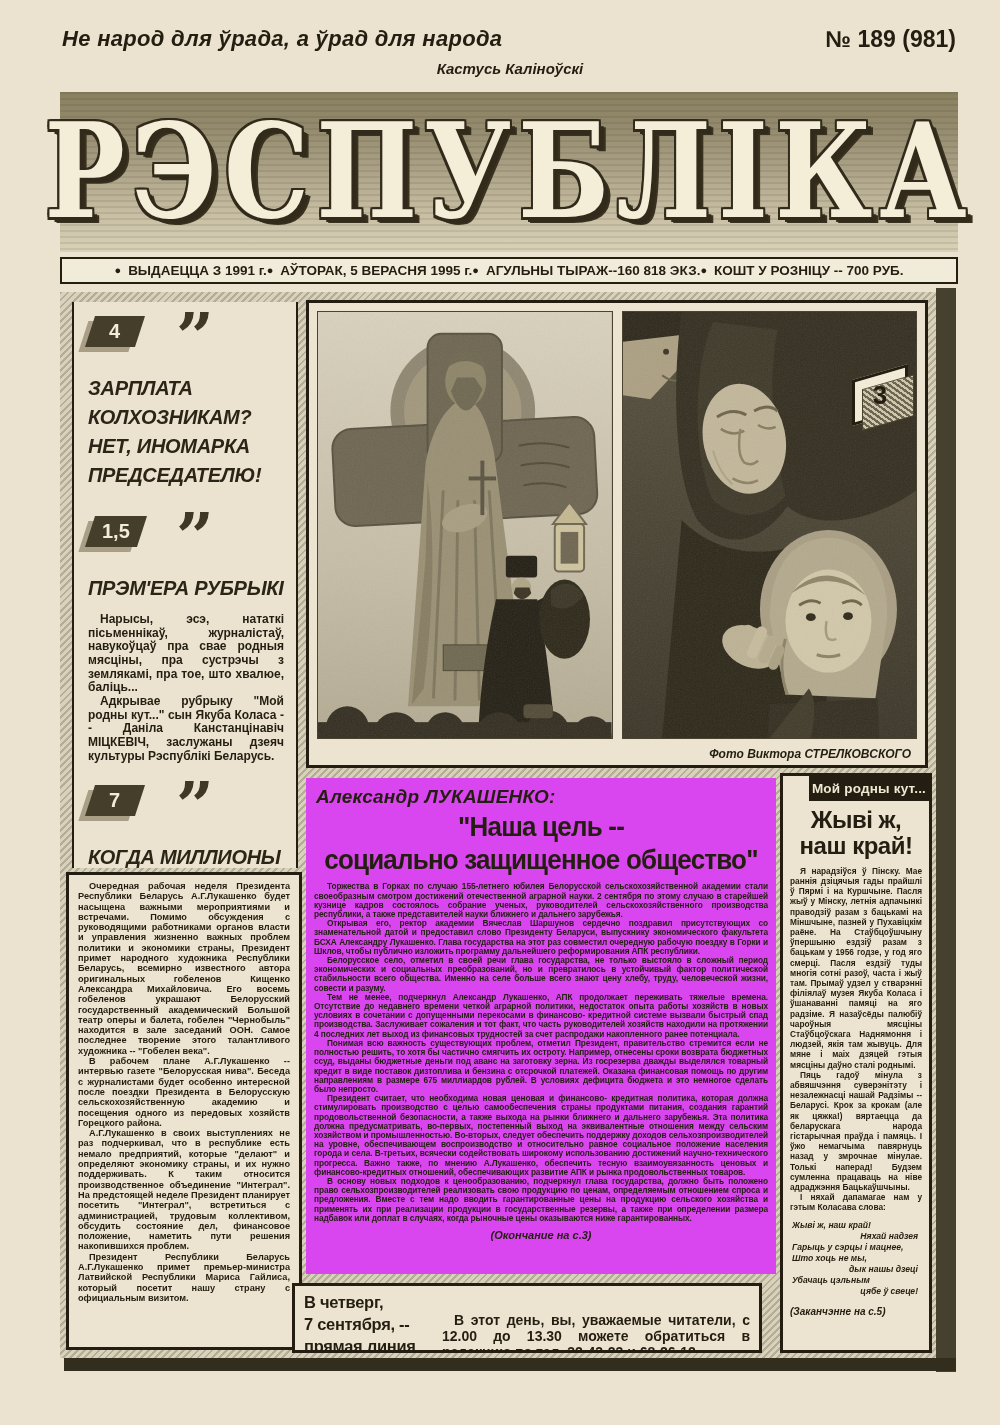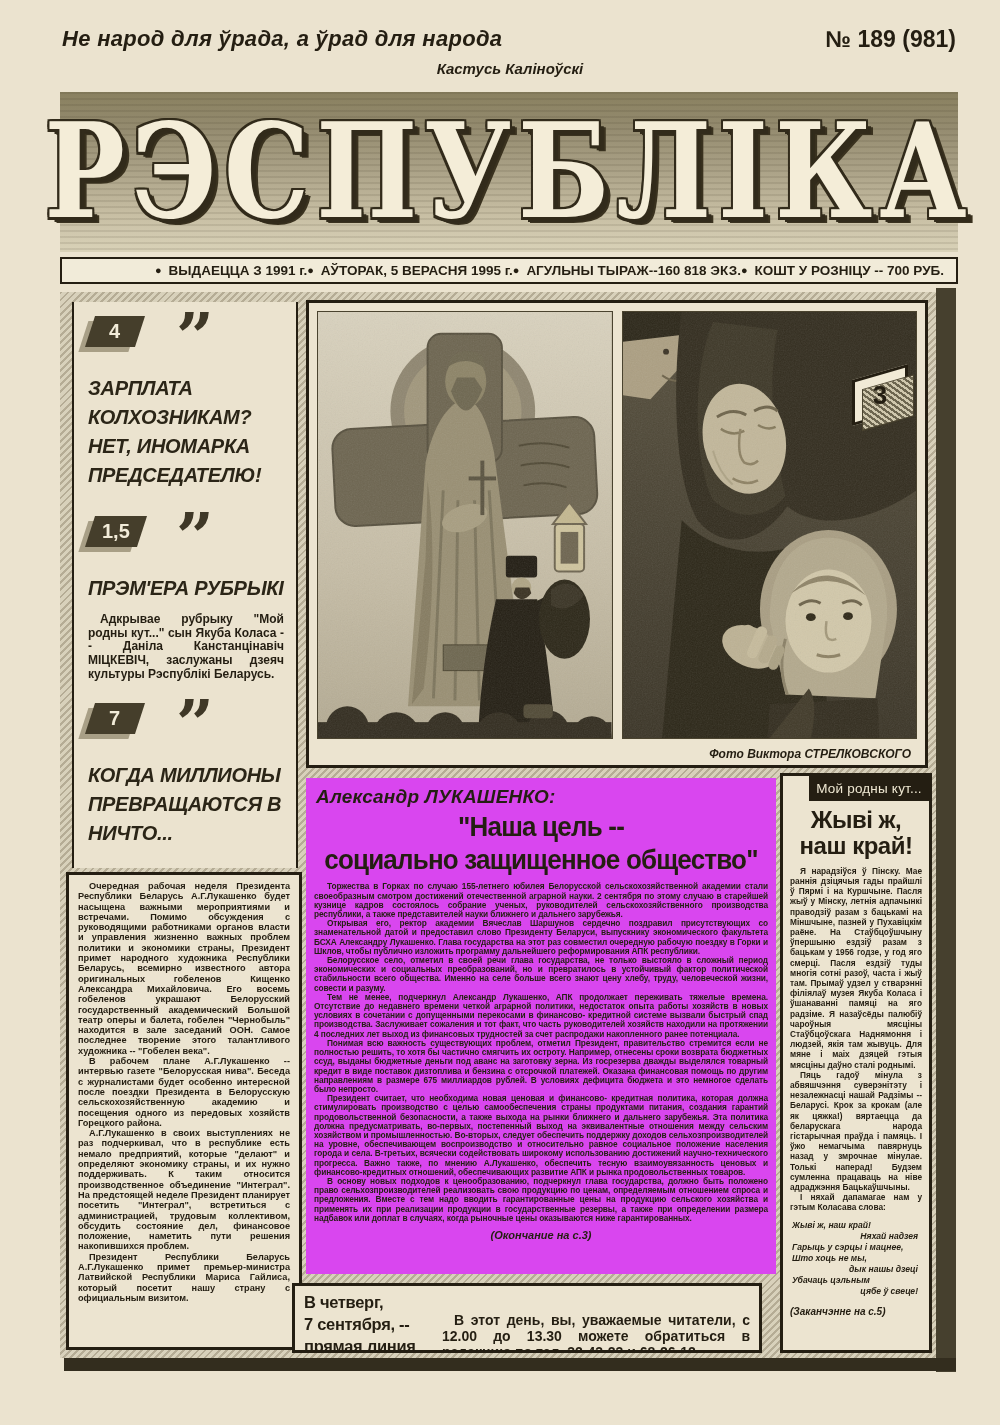--- a/index.html
+++ b/index.html
@@ -31,21 +31,21 @@
       2px 0 0 #322b1b,-2px 0 0 #322b1b,0 2px 0 #322b1b,0 -2px 0 #322b1b,
       2px 2px 0 #322b1b,-2px 2px 0 #322b1b,2px -2px 0 #322b1b,-2px -2px 0 #322b1b,
       5px 4px 0 #322b1b,7px 5px 0 #3a321f;
     white-space:nowrap;
   }
 
   
   .infobar{
     left:60px;top:257px;width:898px;height:27px;box-sizing:border-box;
     background:#f1ebd9;border:2px solid #241e12;
-    display:flex;align-items:center;justify-content:flex-end;
+    display:flex;align-items:center;justify-content:center;
     padding:0 12px;font-size:13.5px;font-weight:bold;white-space:nowrap;
   }
   .infobar .dot{font-size:11px;margin-right:7px;position:relative;top:-1px;}
 
   
   .main-area{
     left:60px;top:292px;width:876px;height:1066px;
     background:repeating-linear-gradient(135deg,#b5ac95 0 2px,#d8d1bb 2px 5px);
   }
   .shadow-right{left:936px;top:288px;width:20px;height:1084px;background:#46402e;}
@@ -130,21 +130,21 @@
   .center-body p{margin:0;text-indent:13px;}
   .continuation{text-align:center;font-size:11px;font-weight:bold;font-style:italic;margin-top:6px;}
 
   
   .right-box{
     left:780px;top:773px;width:152px;height:580px;box-sizing:border-box;
     background:#ece4d0;border:3px solid #241e12;padding:3px 7px;overflow:hidden;
   }
   .rubric{
     position:absolute;top:0;right:0;width:120px;height:25px;background:#241e12;
-    color:#efe8d2;font-size:13.5px;font-weight:normal;line-height:25px;text-align:center;
+    color:#efe8d2;font-size:13.5px;font-weight:bold;line-height:25px;text-align:center;
     letter-spacing:.2px;
   }
   .right-box h2{
     margin:28px 0 6px 0;text-align:center;font-size:24px;line-height:1.1;letter-spacing:-.5px;
   }
   .right-body{font-size:8.3px;line-height:1.23;font-weight:bold;text-align:justify;}
   .right-body p{margin:0;text-indent:10px;}
   .poem{margin:7px 0 0 2px;font-size:8.6px;font-weight:bold;font-style:italic;line-height:1.28;}
   .poem div{white-space:nowrap;}
   .poem .r{text-align:right;padding-right:4px;}
@@ -192,20 +192,21 @@
       </div>
       <div class="teaser-title">ЗАРПЛАТА КОЛХОЗНИКАМ? НЕТ, ИНОМАРКА ПРЕДСЕДАТЕЛЮ!</div>
     </div>
     <div class="teaser t2">
       <div class="teaser-head">
         <span class="badge"><span>1,5</span></span>
         <span class="quote-glyph">”</span>
       </div>
       <div class="teaser-title">ПРЭМ'ЕРА РУБРЫКІ</div>
       <div class="teaser-body">
+        <p>Нарысы, эсэ, нататкі пісьменнікаў, журналістаў, навукоўцаў пра свае родныя мясціны, пра сустрэчы з землякамі, пра тое, што хвалюе, баліць...</p>
         <p>Адкрывае рубрыку "Мой родны кут..." сын Якуба Коласа -- Даніла Канстанцінавіч МІЦКЕВІЧ, заслужаны дзеяч культуры Рэспублікі Беларусь.</p>
       </div>
     </div>
     <div class="teaser t3">
       <div class="teaser-head">
         <span class="badge"><span>7</span></span>
         <span class="quote-glyph">”</span>
       </div>
       <div class="teaser-title">КОГДА МИЛЛИОНЫ ПРЕВРАЩАЮТСЯ В НИЧТО...</div>
     </div>

